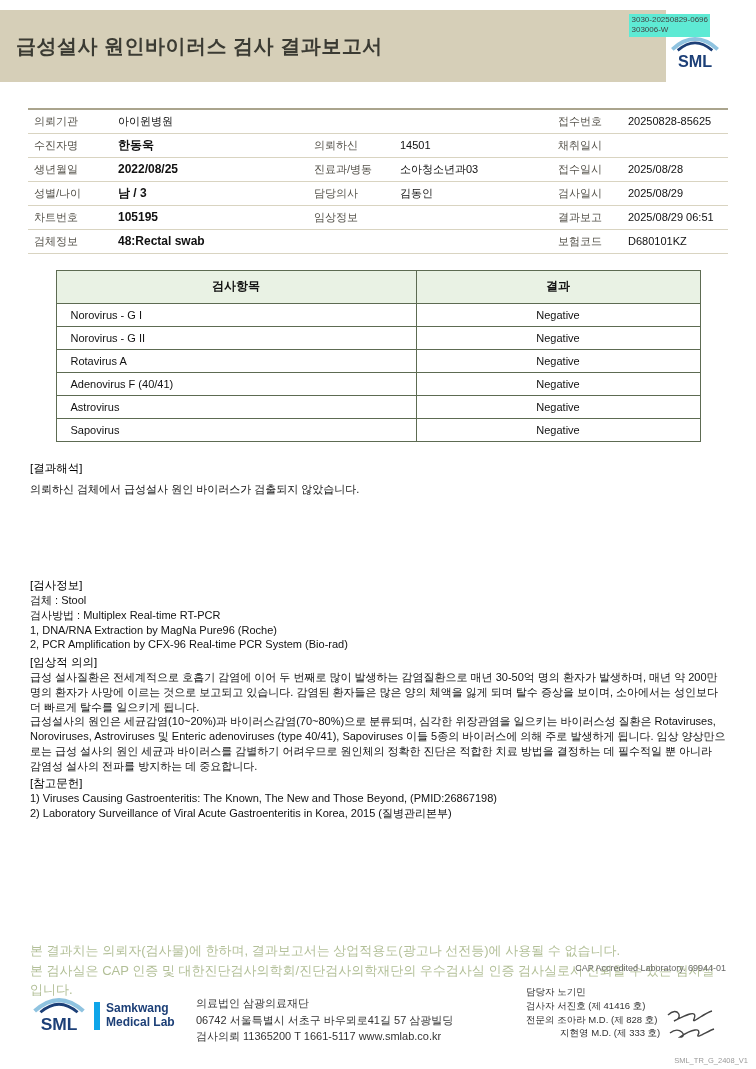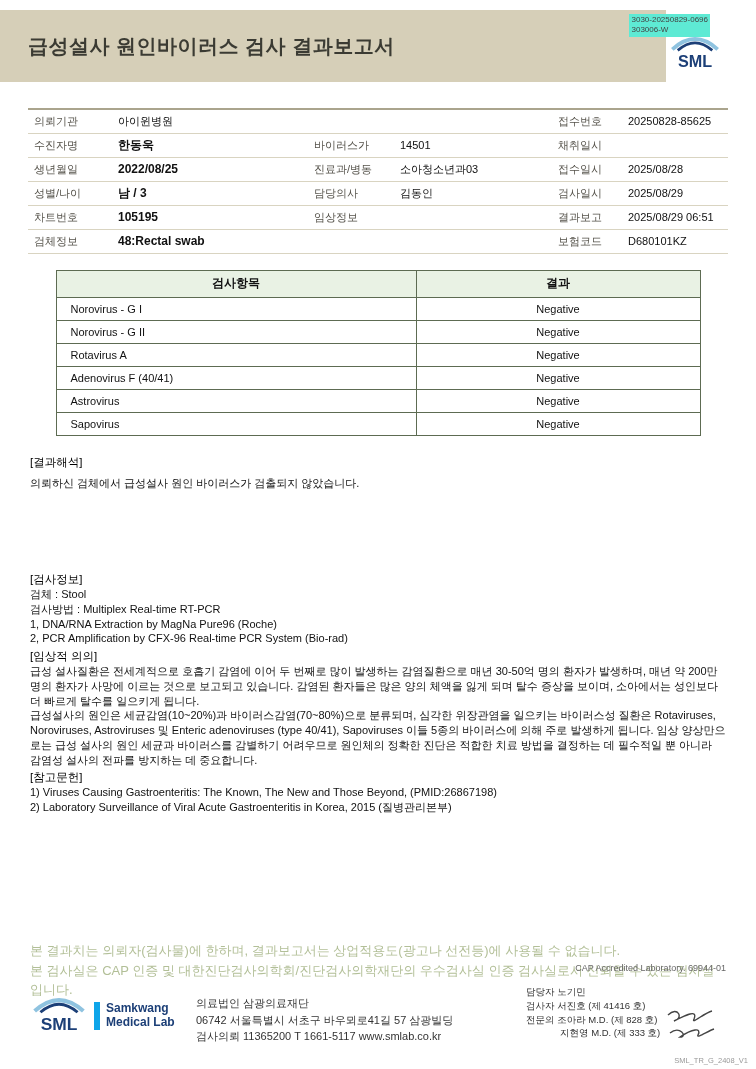--- a/index.html
+++ b/index.html
@@ -5,41 +5,41 @@
   * { margin:0; padding:0; box-sizing:border-box; }
   html,body { background:#ffffff; }
   .page {
     width:756px; height:1069px; background:#ffffff; position:relative;
     font-family:"Liberation Sans","DejaVu Sans",sans-serif; color:#222; overflow:hidden;
   }
   
   .header { position:relative; height:92px; }
   .header-band {
     position:absolute; left:0; top:10px; height:72px; right:90px;
-    background:#d6cfb8; display:flex; align-items:center; padding-left:28px;
+    background:#d6cfb8; display:flex; align-items:center; padding-left:16px;
   }
   .doc-title { font-size:20px; font-weight:bold; color:#3b3b33; letter-spacing:0.5px; }
   .header-codes {
     position:absolute; top:14px; right:46px; font-size:8px; color:#444;
     line-height:1.3; text-align:left; background:#5eead4; padding:1px 2px;
   }
   .header-logo { position:absolute; top:30px; right:34px; width:54px; height:44px; }
   
   .info-table {
     width:700px; margin:16px auto 0; border-collapse:collapse; font-size:11px;
     border-top:2px solid #aaa48d; border-bottom:1px solid #aaa48d; table-layout:fixed;
   }
   .info-table td { border-bottom:1px solid #d9d4c1; height:24px; padding:2px 6px; vertical-align:middle; overflow:hidden; white-space:nowrap; }
   .info-table td.lbl { color:#55524a; }
   .info-table td.val { color:#111; }
   .info-table td.val.strong { font-weight:bold; font-size:12px; }
   
   .results-table { width:645px; margin:16px auto 0; border-collapse:collapse; font-size:11px; color:#111; }
   .results-table th, .results-table td { border:1px solid #5d6b52; }
-  .results-table th { background:#e9f2e4; height:27px; font-size:12px; font-weight:bold; }
+  .results-table th { background:#e9f2e4; height:33px; font-size:12px; font-weight:bold; }
   .results-table td { height:23px; }
   .results-table td.item { padding-left:14px; text-align:left; }
   .results-table td.result { text-align:center; }
   .col-item { width:360px; }
   
   .section { margin:0 30px; font-size:11px; line-height:1.4; color:#111; }
   .sec-title { font-weight:normal; font-size:11.5px; color:#000; }
   .sec-interp { margin-top:18px; }
   .sec-interp .body { margin-top:6px; }
   .sec-testinfo { margin-top:80px; }
@@ -94,21 +94,21 @@
     <tbody>
         <tr>
       <td class="lbl">의뢰기관</td>
       <td class="val" colspan="3">아이윈병원</td>
       <td class="lbl">접수번호</td>
       <td class="val">20250828-85625</td>
     </tr>
     <tr>
       <td class="lbl">수진자명</td>
       <td class="val strong">한동욱</td>
-      <td class="lbl">바이러스가</td>
+      <td class="lbl">의뢰하신</td>
       <td class="val">14501</td>
       <td class="lbl">채취일시</td>
       <td class="val"></td>
     </tr>
     <tr>
       <td class="lbl">생년월일</td>
       <td class="val strong">2022/08/25</td>
       <td class="lbl">진료과/병동</td>
       <td class="val">소아청소년과03</td>
       <td class="lbl">접수일시</td>

